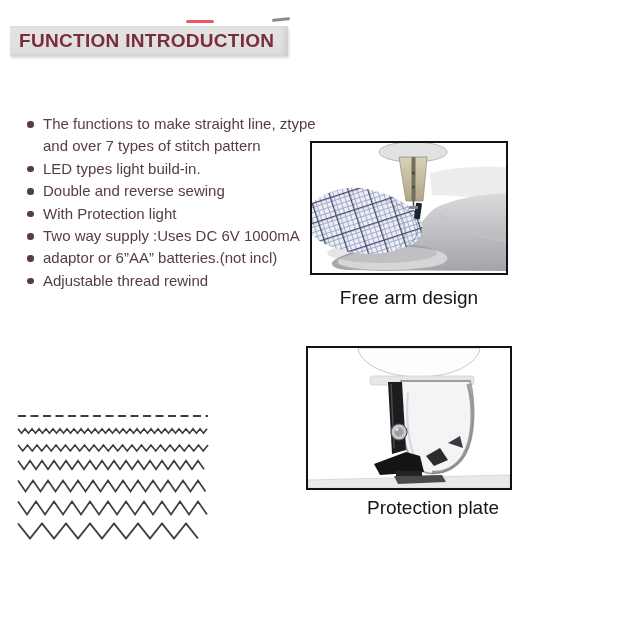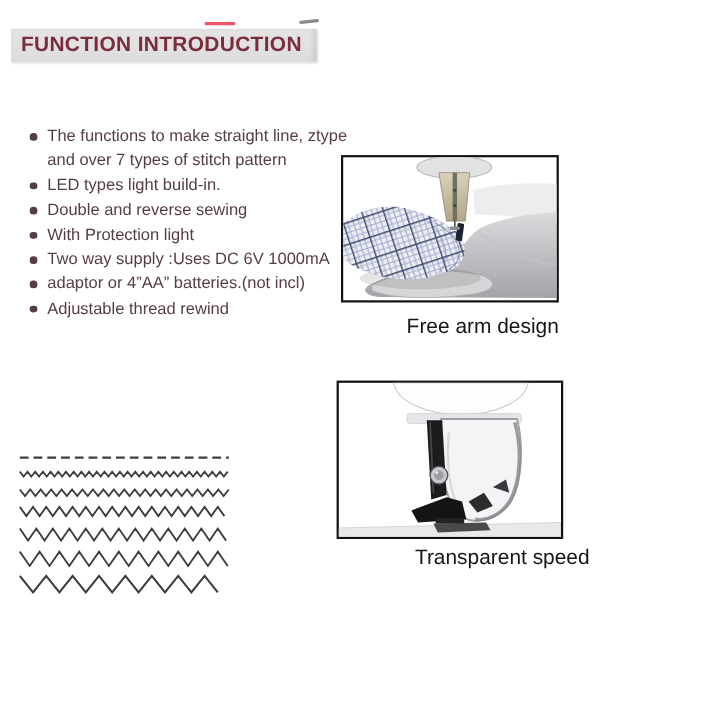--- a/index.html
+++ b/index.html
@@ -23,21 +23,21 @@
   .features{position:absolute;left:10px;top:97px;width:300px;margin:16px;padding:0;list-style:none;}
   .features li{position:relative;padding-left:17px;font-size:15px;line-height:22.4px;
                color:#563c48;white-space:nowrap;}
   .features li::before{content:"";position:absolute;left:1px;top:8px;width:6.5px;height:6.5px;
                        border-radius:50%;background:#563c48;}
 
   
   .frame{position:absolute;background:#fff;border:2px solid #111111;box-sizing:border-box;}
   .frame-1{left:310px;top:141px;width:198px;height:134px;}
   .frame-2{left:306px;top:346px;width:206px;height:144px;}
-  .caption{position:absolute;font-size:19px;font-weight:500;color:#161616;text-align:right;}
+  .caption{position:absolute;font-size:19px;font-weight:500;color:#161616;text-align:center;}
   .caption-1{left:310px;top:287px;width:198px;}
   .caption-2{left:330px;top:497px;width:206px;}
 
   
   .stitches{position:absolute;left:16px;top:405px;}
 </style>
 </head>
 <body>
 
 <div class="page">
@@ -48,21 +48,21 @@
   <div class="header-bar">
     <span>FUNCTION INTRODUCTION</span>
   </div>
 
   <ul class="features" id="feature-list">
       <li>The functions to make straight line, ztype<br>and over 7 types of stitch pattern</li>
       <li>LED types light build-in.</li>
       <li>Double and reverse sewing</li>
       <li>With Protection light</li>
       <li>Two way supply :Uses DC 6V 1000mA</li>
-      <li>adaptor or 4”AA” batteries.(not incl)</li>
+      <li>adaptor or 6”AA” batteries.(not incl)</li>
       <li>Adjustable thread rewind</li>
     </ul>
 
   <div class="frame frame-1">
     <svg width="194" height="130" viewBox="0 0 194 130">
       <defs>
         <pattern id="plaid" width="19" height="19" patternUnits="userSpaceOnUse" patternTransform="rotate(-18)">
           <rect width="19" height="19" fill="#eceef4"></rect>
           <path d="M0 4.5 H19 M0 9.5 H19 M0 14.5 H19 M4.5 0 V19 M9.5 0 V19 M14.5 0 V19" stroke="#a3abc9" stroke-width="1" fill="none"></path>
           <path d="M0 0.5 H19 M0.5 0 V19" stroke="#3f4770" stroke-width="1.6" fill="none"></path>
@@ -111,21 +111,21 @@
       <line x1="83" y1="36" x2="86" y2="100" stroke="#48484d" stroke-width="1.5"></line>
       <circle cx="91" cy="84" r="8" fill="#c9c9cf" stroke="#55555a" stroke-width="1.2"></circle>
       <circle cx="91" cy="84" r="4.5" fill="#9e9ea4"></circle>
       <circle cx="89" cy="81.5" r="1.4" fill="#e8e8ec"></circle>
       <path d="M66 116 L98 104 L112 108 L116 124 L72 127 Z" fill="#141417"></path>
       <rect x="88" y="123" width="26" height="5" fill="#232326"></rect>
       <path d="M0 132 L202 127 L202 140 L0 140 Z" fill="#e9e9eb" stroke="#d0d0d3" stroke-width="0.8"></path>
       <path d="M86 128 L134 127 L138 134 L90 136 Z" fill="#2e2e31" opacity=".85"></path>
     </svg>
   </div>
-  <div class="caption caption-2">Transparent speed</div>
+  <div class="caption caption-2">Protection plate</div>
 
   <svg class="stitches" width="200" height="135" viewBox="0 0 200 135" id="stitch-svg">
       <line x1="2" y1="11" x2="192" y2="11" stroke-dasharray="8 4.5" stroke="#3e3e3e" stroke-width="2.2"></line>
       <polyline points="2,23.8 5.5,28.2 9,23.8 12.5,28.2 16,23.8 19.5,28.2 23,23.8 26.5,28.2 30,23.8 33.5,28.2 37,23.8 40.5,28.2 44,23.8 47.5,28.2 51,23.8 54.5,28.2 58,23.8 61.5,28.2 65,23.8 68.5,28.2 72,23.8 75.5,28.2 79,23.8 82.5,28.2 86,23.8 89.5,28.2 93,23.8 96.5,28.2 100,23.8 103.5,28.2 107,23.8 110.5,28.2 114,23.8 117.5,28.2 121,23.8 124.5,28.2 128,23.8 131.5,28.2 135,23.8 138.5,28.2 142,23.8 145.5,28.2 149,23.8 152.5,28.2 156,23.8 159.5,28.2 163,23.8 166.5,28.2 170,23.8 173.5,28.2 177,23.8 180.5,28.2 184,23.8 187.5,28.2 191,23.8" fill="none" stroke-linejoin="miter" stroke="#3e3e3e" stroke-width="1.7"></polyline>
       <polyline points="2,40 6.75,46 11.5,40 16.25,46 21,40 25.75,46 30.5,40 35.25,46 40,40 44.75,46 49.5,40 54.25,46 59,40 63.75,46 68.5,40 73.25,46 78,40 82.75,46 87.5,40 92.25,46 97,40 101.75,46 106.5,40 111.25,46 116,40 120.75,46 125.5,40 130.25,46 135,40 139.75,46 144.5,40 149.25,46 154,40 158.75,46 163.5,40 168.25,46 173,40 177.75,46 182.5,40 187.25,46 192,40" fill="none" stroke-linejoin="miter" stroke="#3e3e3e" stroke-width="1.7"></polyline>
       <polyline points="2,55.8 8,64.2 14,55.8 20,64.2 26,55.8 32,64.2 38,55.8 44,64.2 50,55.8 56,64.2 62,55.8 68,64.2 74,55.8 80,64.2 86,55.8 92,64.2 98,55.8 104,64.2 110,55.8 116,64.2 122,55.8 128,64.2 134,55.8 140,64.2 146,55.8 152,64.2 158,55.8 164,64.2 170,55.8 176,64.2 182,55.8 188,64.2" fill="none" stroke-linejoin="miter" stroke="#3e3e3e" stroke-width="1.7"></polyline>
       <polyline points="2,75.5 9.5,86.5 17,75.5 24.5,86.5 32,75.5 39.5,86.5 47,75.5 54.5,86.5 62,75.5 69.5,86.5 77,75.5 84.5,86.5 92,75.5 99.5,86.5 107,75.5 114.5,86.5 122,75.5 129.5,86.5 137,75.5 144.5,86.5 152,75.5 159.5,86.5 167,75.5 174.5,86.5 182,75.5 189.5,86.5" fill="none" stroke-linejoin="miter" stroke="#3e3e3e" stroke-width="1.7"></polyline>
       <polyline points="2,96.5 11,109.5 20,96.5 29,109.5 38,96.5 47,109.5 56,96.5 65,109.5 74,96.5 83,109.5 92,96.5 101,109.5 110,96.5 119,109.5 128,96.5 137,109.5 146,96.5 155,109.5 164,96.5 173,109.5 182,96.5 191,109.5" fill="none" stroke-linejoin="miter" stroke="#3e3e3e" stroke-width="1.7"></polyline>
       <polyline points="2,118.5 14,133.5 26,118.5 38,133.5 50,118.5 62,133.5 74,118.5 86,133.5 98,118.5 110,133.5 122,118.5 134,133.5 146,118.5 158,133.5 170,118.5 182,133.5" fill="none" stroke-linejoin="miter" stroke="#3e3e3e" stroke-width="1.9"></polyline>
     </svg>

